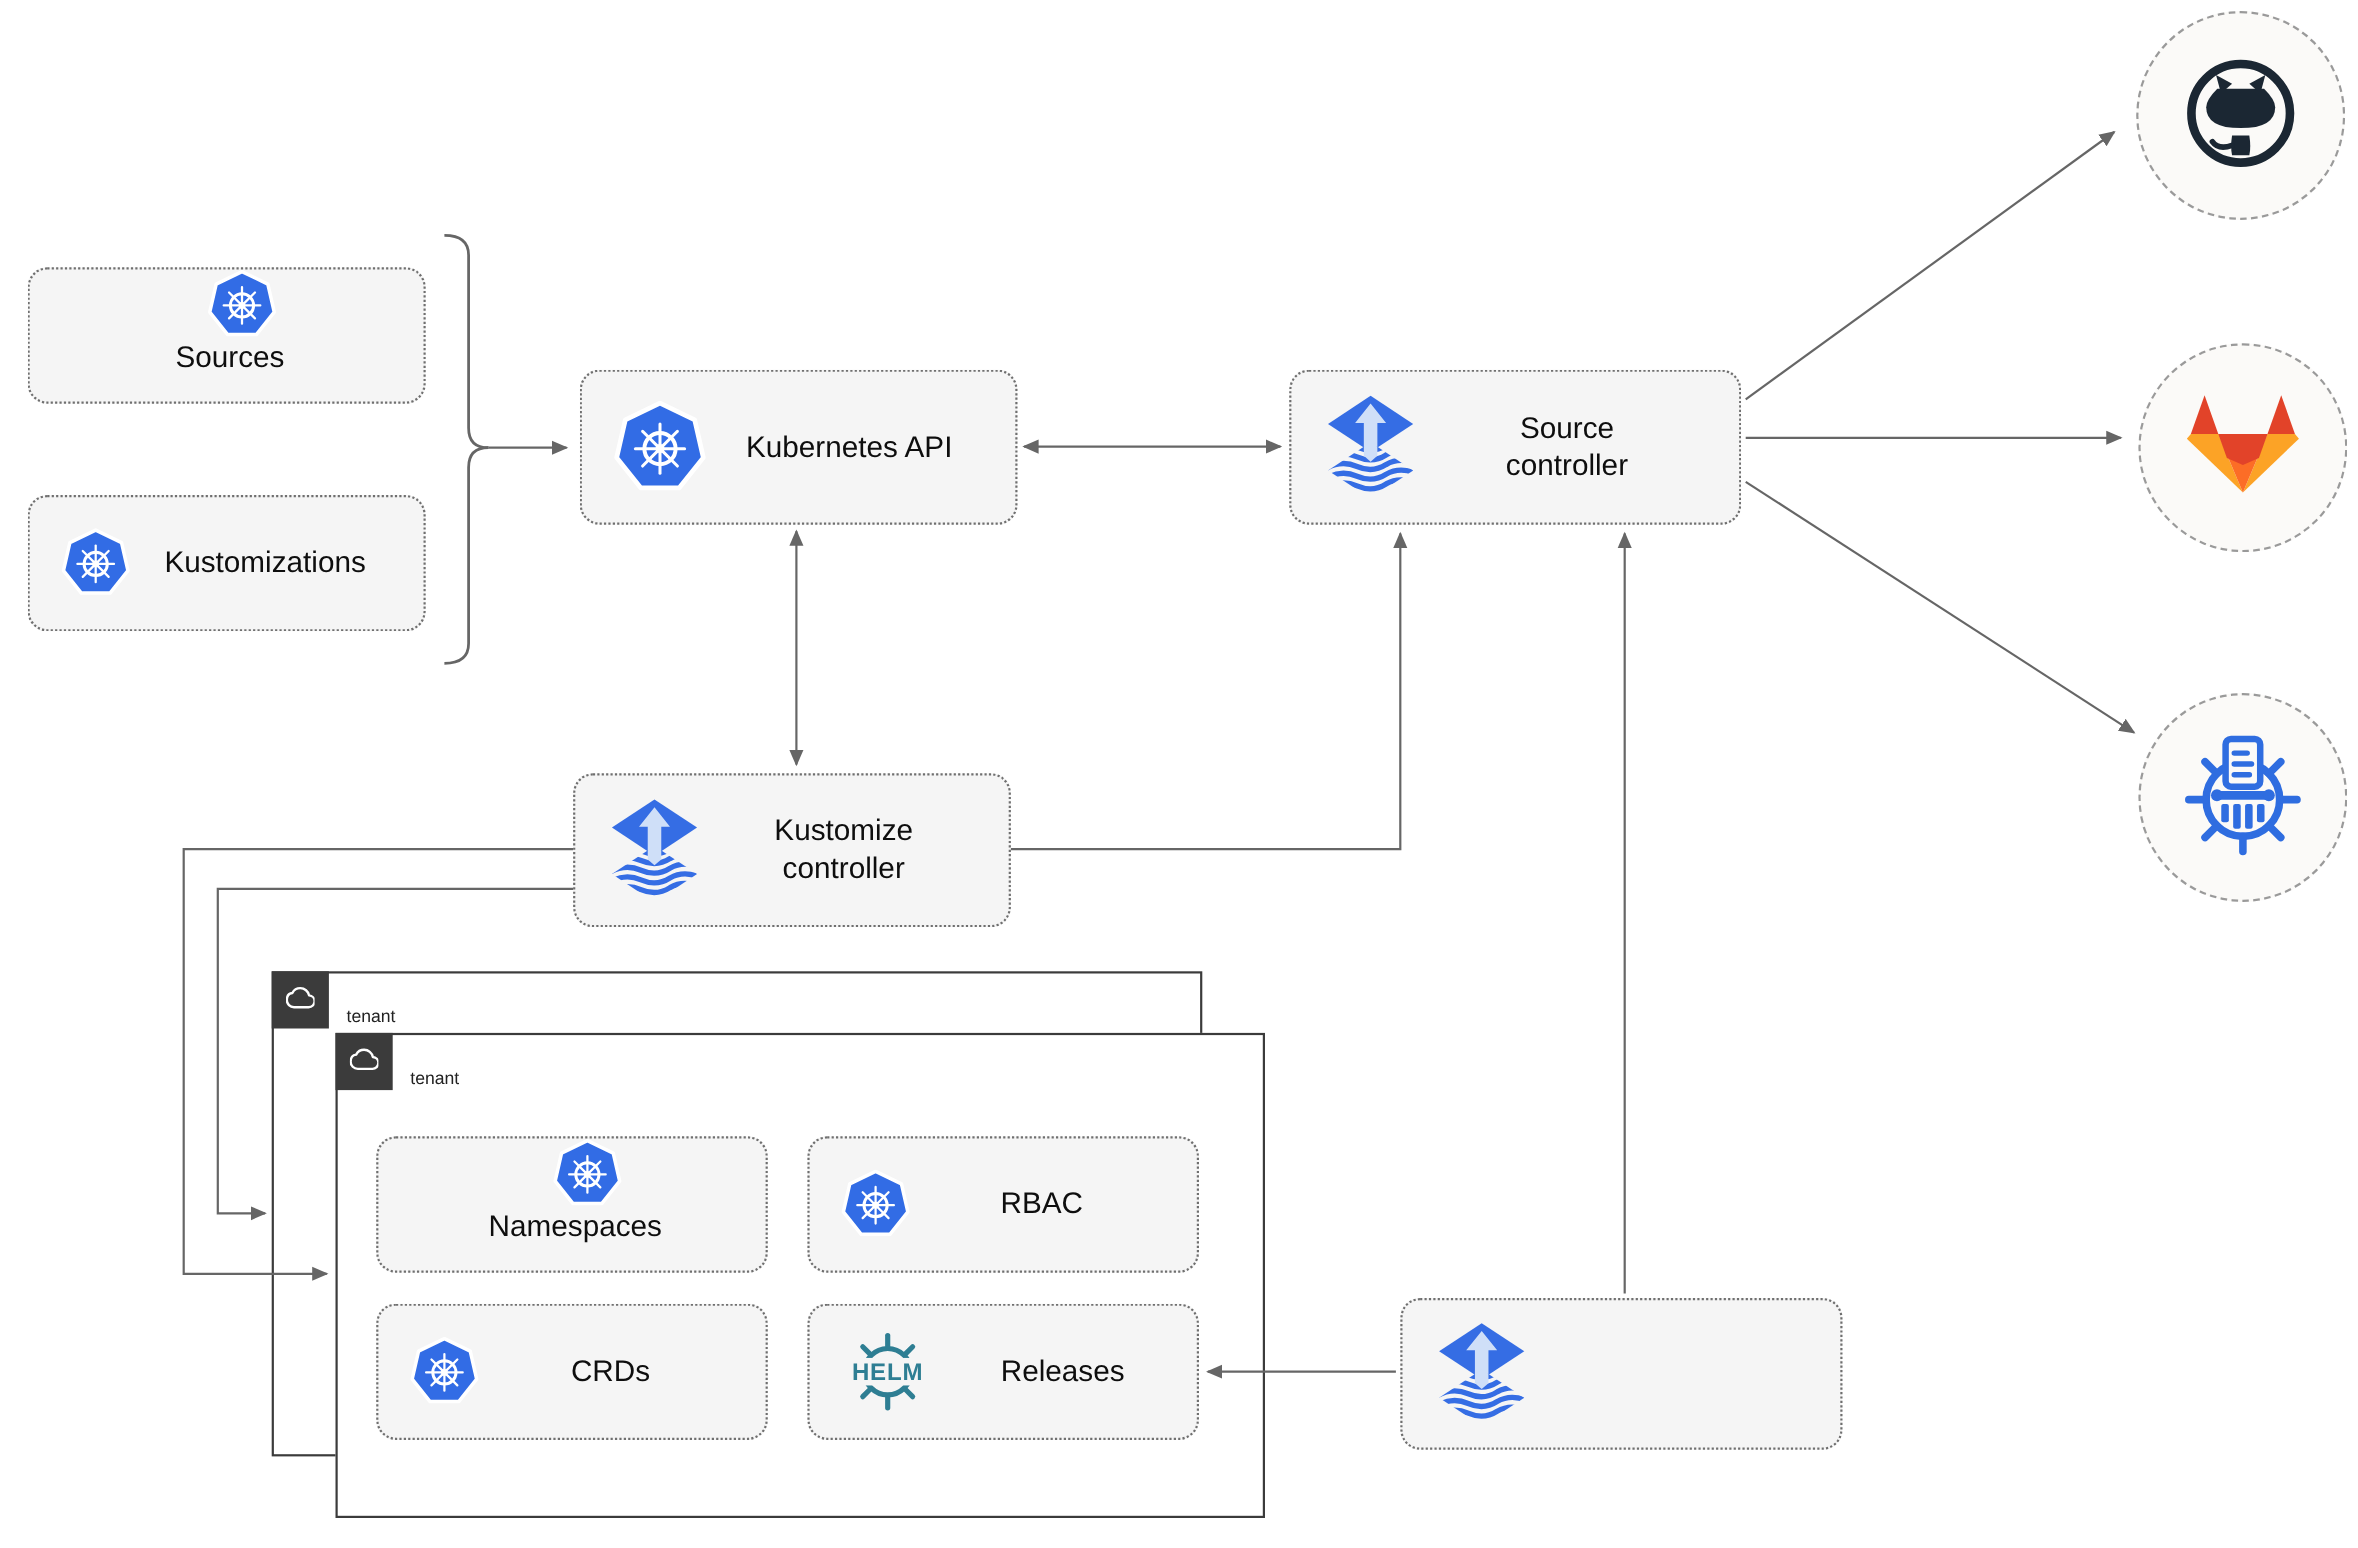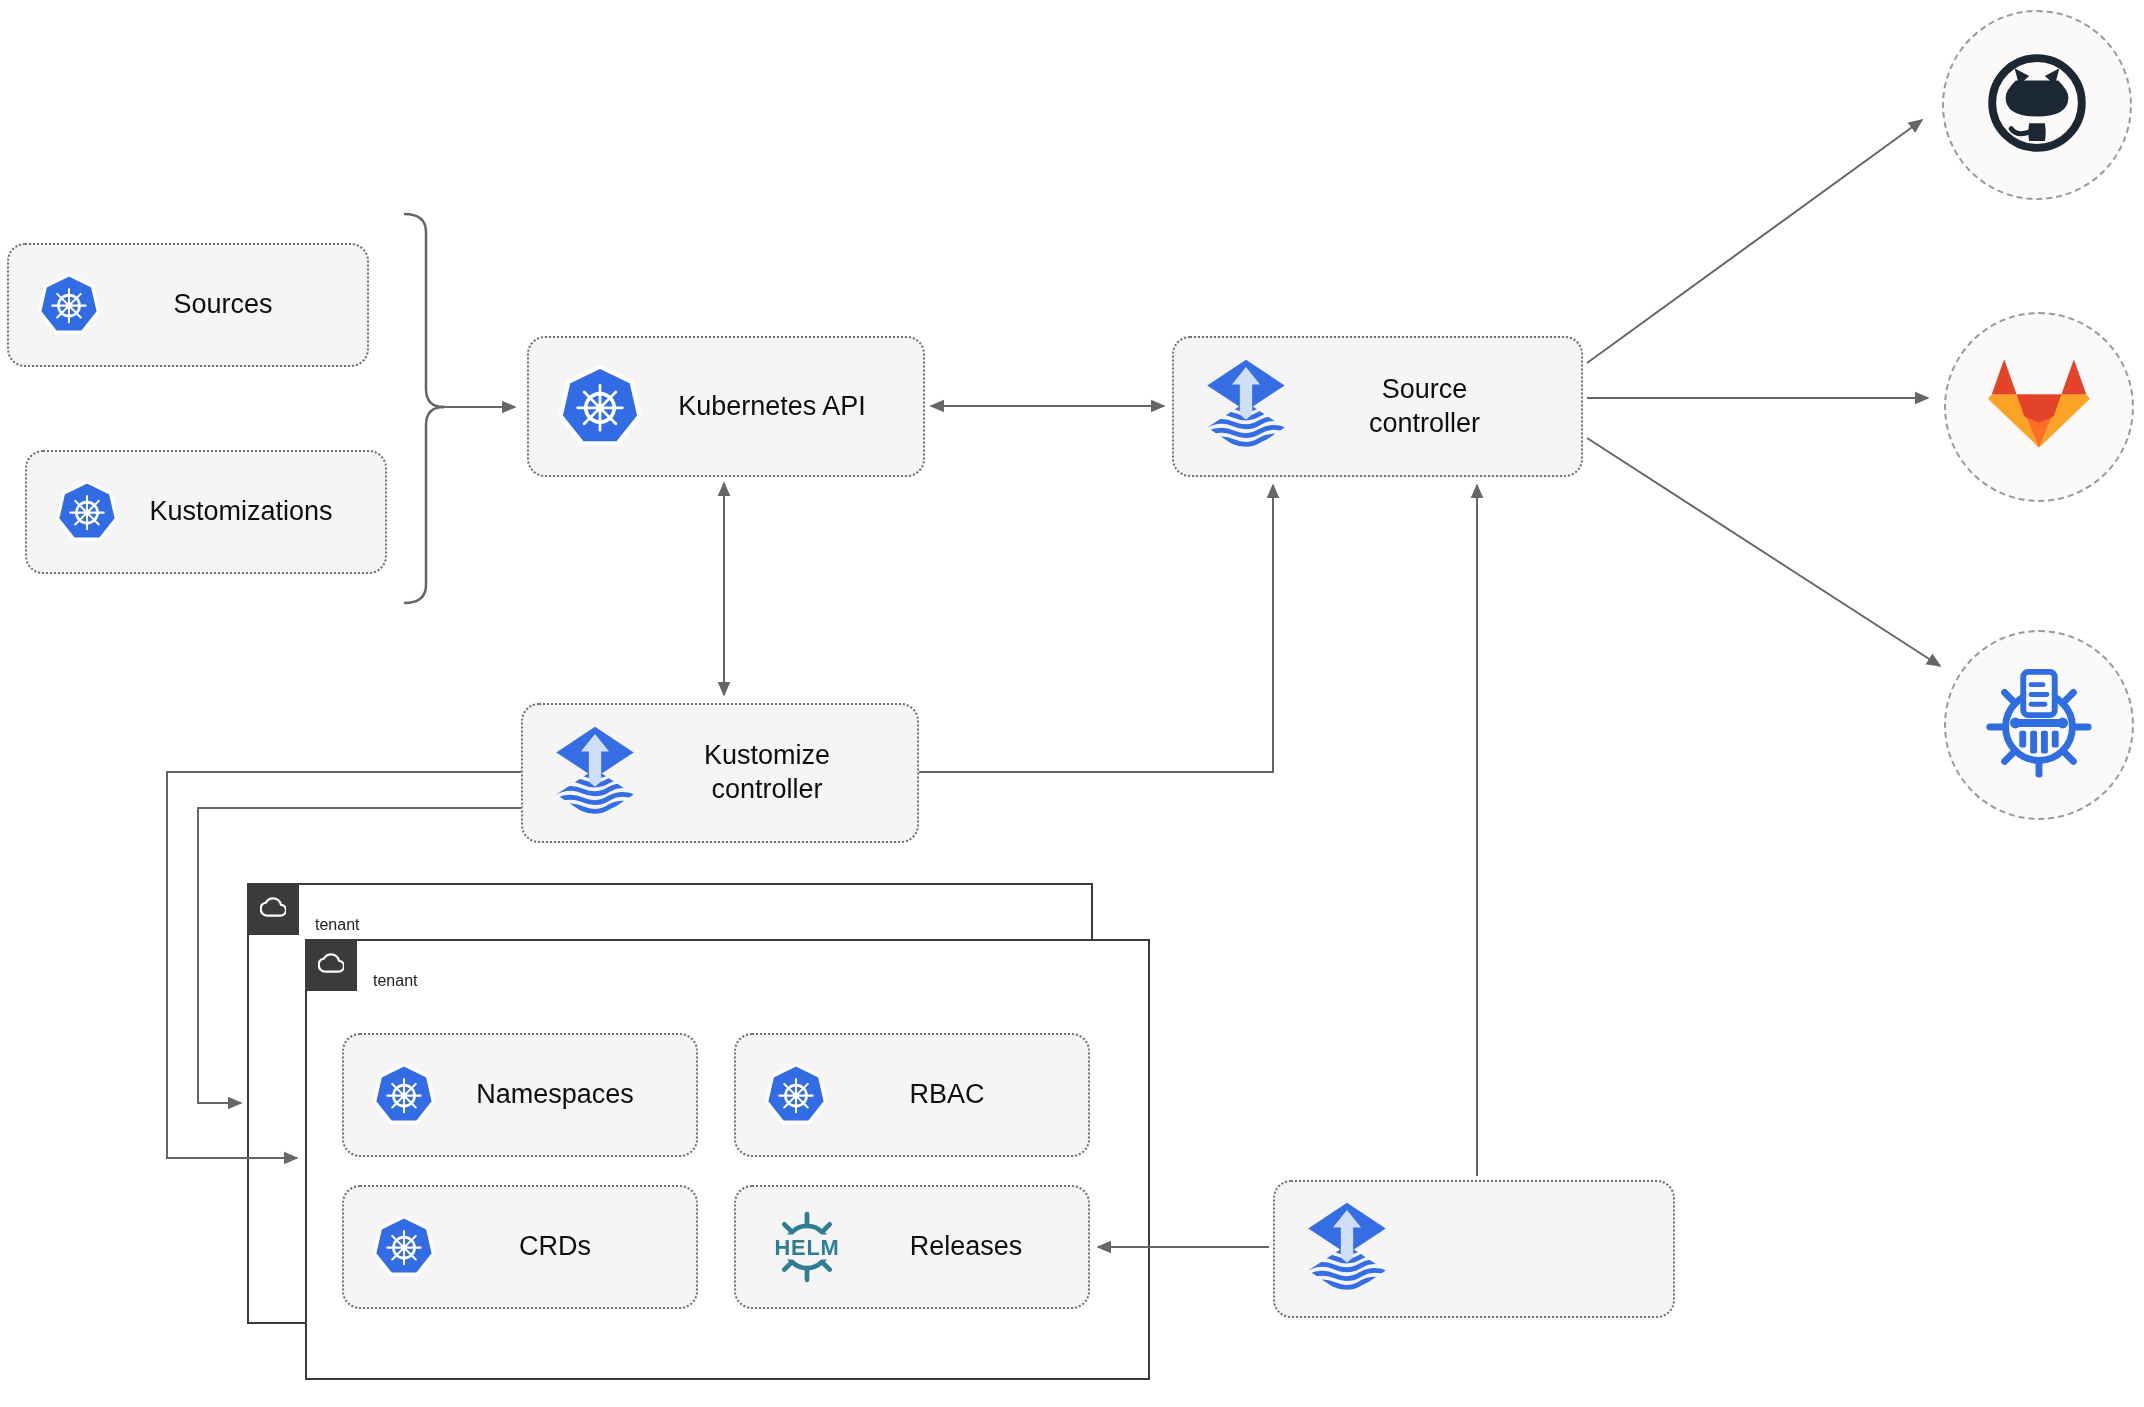--- a/index.html
+++ b/index.html
@@ -132,21 +132,21 @@
   </div>
   <div class="tenant front" style="left:305px;top:939px;width:845px;height:441px;">
     <div class="tenant-tab">
       <span><svg width="34" height="26" viewBox="0 0 24 24">
             <use href="#sym-cloud"></use>
           </svg></span>
     </div>
     <span class="tenant-label">tenant</span>
   </div>
 
-  <div class="node" style="left:7px;top:243px;width:362px;height:124px;">
+  <div class="node" style="left:25px;top:243px;width:362px;height:124px;flex-direction:column;">
     <span class="node-icon">
         <svg width="64" height="64" viewBox="0 0 100 100">
           <use href="#sym-k8s"></use>
         </svg>
       </span>
     <span class="node-label">
         <span>Sources</span>
       </span>
   </div>
   <div class="node" style="left:25px;top:450px;width:362px;height:124px;">
@@ -194,21 +194,21 @@
   </div>
 
   <div class="node" style="left:1273px;top:1180px;width:402px;height:138px;">
     <span class="node-icon">
         <svg width="88" height="97" viewBox="0 0 100 110">
           <use href="#sym-flux"></use>
         </svg>
       </span>
   </div>
 
-  <div class="node" style="left:342px;top:1033px;width:356px;height:124px;">
+  <div class="node" style="left:342px;top:1033px;width:356px;height:124px;flex-direction:column;">
     <span class="node-icon">
         <svg width="64" height="64" viewBox="0 0 100 100">
           <use href="#sym-k8s"></use>
         </svg>
       </span>
     <span class="node-label">
         <span>Namespaces</span>
       </span>
   </div>
   <div class="node" style="left:734px;top:1033px;width:356px;height:124px;">

